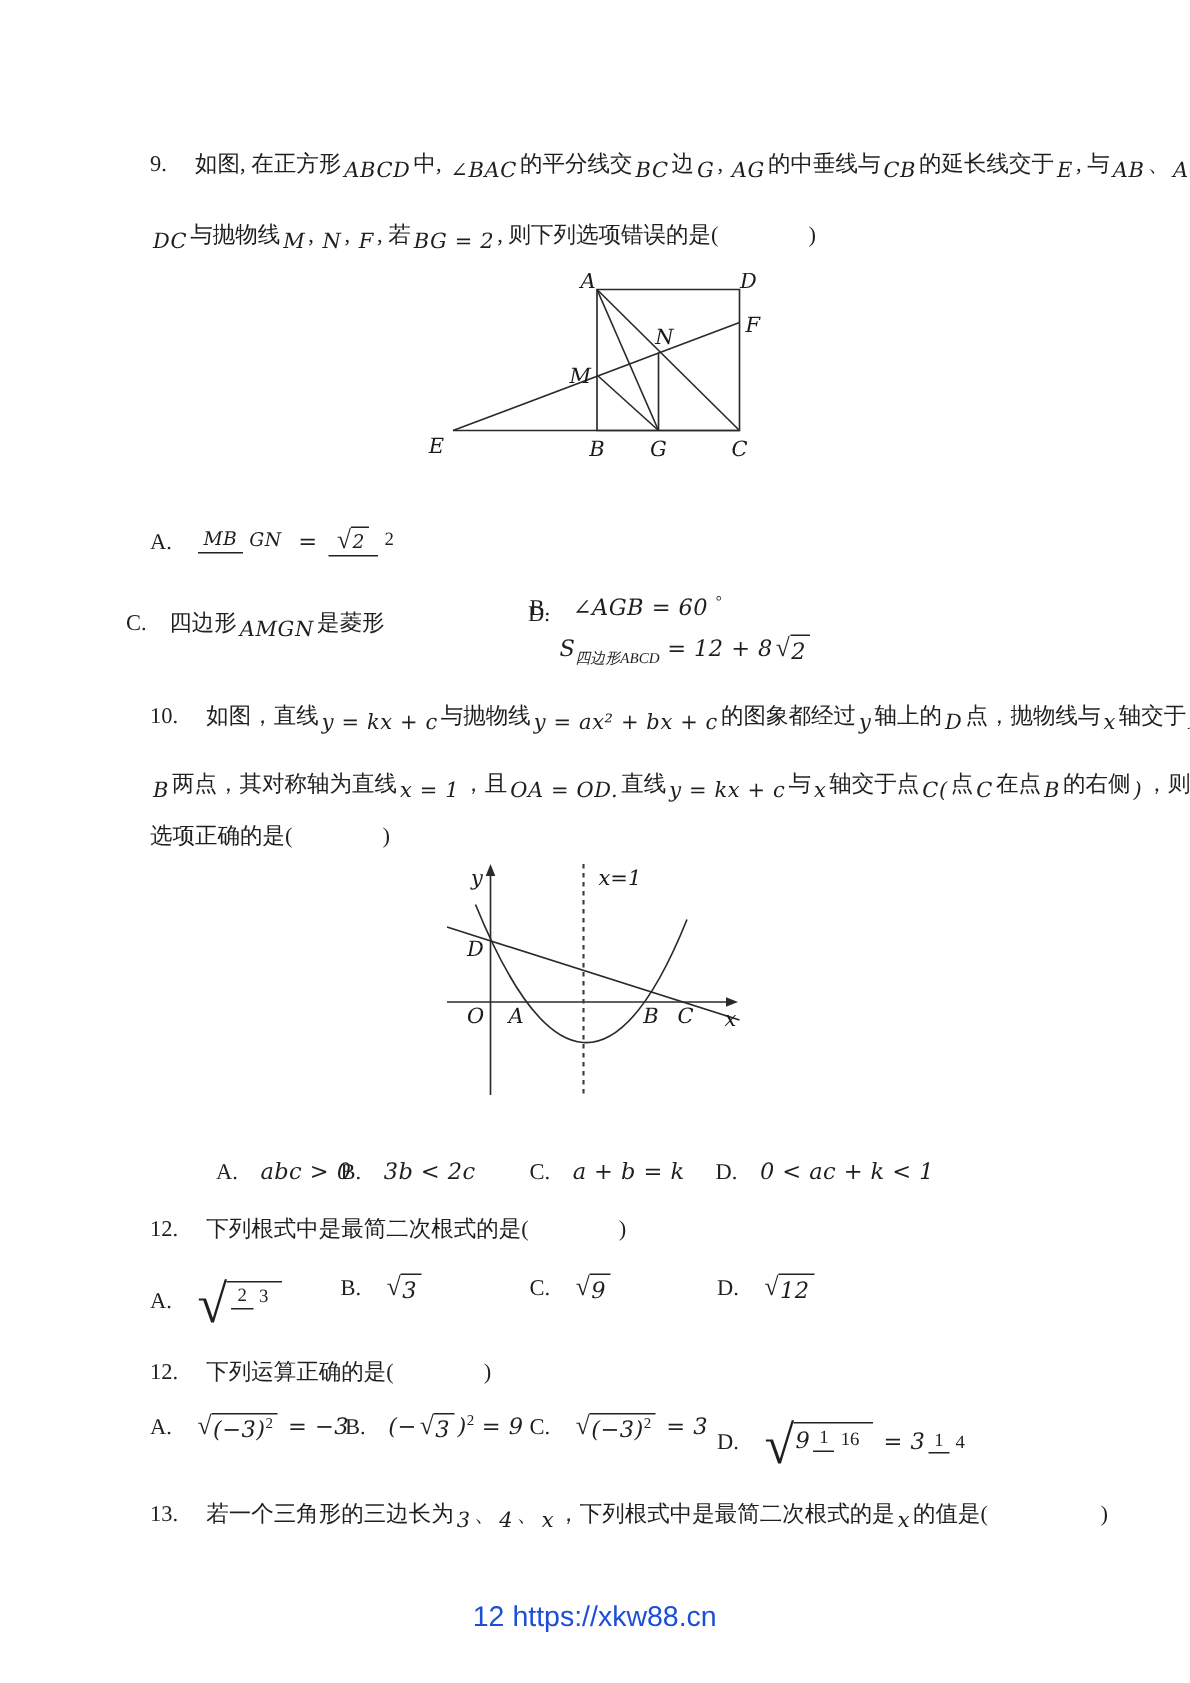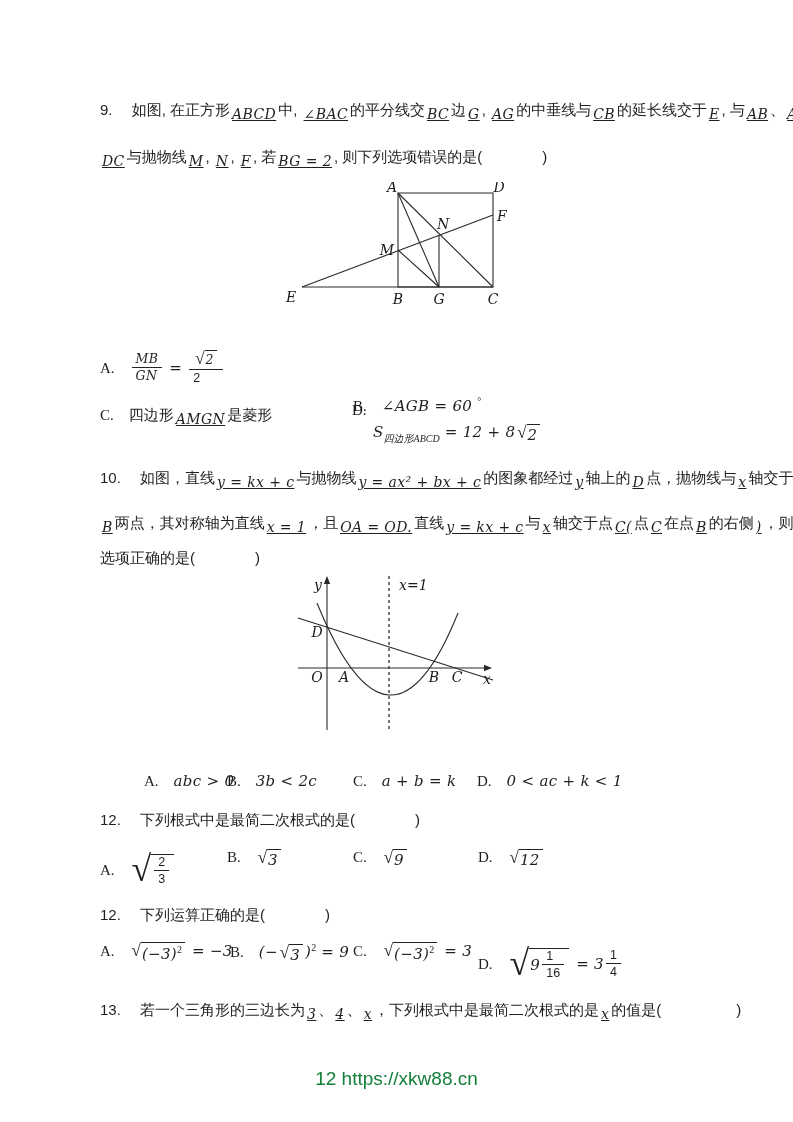--- a/index.html
+++ b/index.html
@@ -4,27 +4,27 @@
 <style>
   * { box-sizing: border-box; }
   html,body { margin:0; padding:0; }
   body {
     width:793px; height:1122px; background:#ffffff; position:relative; overflow:hidden;
     font-family:"Liberation Serif","DejaVu Serif",serif; color:#1f1f1f;
   }
   .abs { position:absolute; white-space:nowrap; }
   .qline { font-size:15px; line-height:20px; }
   
-  .m-t { font-family:Liberation Sans, sans-serif;margin-top:48px; }
+  .m-t { font-family:Liberation Serif, serif;margin-top:48px; }
   .m-v { font-family:"DejaVu Serif",serif; font-style:italic; font-size:14px;
-         position:relative; top:4px; margin:0 2px; letter-spacing:.4px;text-decoration:underline; }
+         position:relative; top:4px; margin:0 2px; letter-spacing:.4px; }
   .m-i { font-family:"DejaVu Serif",serif; font-style:italic; font-size:15px; letter-spacing:.3px; }
   .m-sup { font-size:10px; vertical-align:6px; font-style:normal; }
   .m-subt { font-size:10px; font-style:italic; vertical-align:-5px; }
-  .frac { display:inline-flex; flex-direction:column; text-align:left; vertical-align:middle;
+  .frac { display:inline-flex; flex-direction:row; text-align:center; vertical-align:middle;
           font-size:12.5px; line-height:1.15; margin:0 2px; position:relative; top:-2px; }
   .frac .m-i, .frac .m-t { font-size:12.5px; }
   .fnum { display:block; padding:0 4px 1px; border-bottom:1px solid #222; }
   .fden { display:block; padding:1px 4px 0; }
   .sqrt { display:inline-flex; align-items:flex-start; margin:0 2px; vertical-align:middle; }
   .rad { font-style:normal; line-height:1; position:relative; top:0px; font-size:17px; }
   .radbody { border-top:1.2px solid #222; padding:1px 3px 0 1px; line-height:1.2; }
   .sqrt.tall { vertical-align:middle; }
   .sqrt.tall .rad { font-size:36px; line-height:.82; top:1px; font-weight:300; }
   .sqrt.tall .radbody { padding-top:2px; }
@@ -34,21 +34,21 @@
   .opt-d9 .opt-formula { display:block; margin:4px 6px 0 21px; }
   
   .fig { position:absolute; }
   .fig text { font-family:"DejaVu Serif",serif; font-style:italic; font-size:14px; fill:#1a1a1a; }
   .fig line, .fig path, .fig polyline, .fig polygon { stroke:#2a2a2a; stroke-width:1.1; fill:none; }
   .fig .arrow { fill:#2a2a2a; stroke:none; }
   .fig .dashed { stroke-dasharray:3 3; stroke-width:1.4; stroke:#3a3a3a; }
   
   .footer { position:absolute; left:0; right:0; top:1068px; text-align:center;
             font-family:"Liberation Sans","DejaVu Sans",sans-serif; font-size:19px; color:#888; }
-  .footer a { color:#15803d; text-decoration:none; }
+  .footer a { color:#1d4ed8; text-decoration:none; }
 </style>
 </head>
 <body>
 
 <div class="abs qline" style="left:100px; top:100px;"><span class="m-t">9.　 如图, 在正方形</span><span class="m-v">ABCD</span><span class="m-t">中, </span><span class="m-v">∠BAC</span><span class="m-t">的平分线交</span><span class="m-v">BC</span><span class="m-t">边</span><span class="m-v">G</span><span class="m-t">, </span><span class="m-v">AG</span><span class="m-t">的中垂线与</span><span class="m-v">CB</span><span class="m-t">的延长线交于</span><span class="m-v">E</span><span class="m-t">, 与</span><span class="m-v">AB</span><span class="m-t">、</span><span class="m-v">AC</span></div>
 <div class="abs qline" style="left:100px; top:147px;"><span class="m-v">DC</span><span class="m-t">与抛物线</span><span class="m-v">M</span><span class="m-t">, </span><span class="m-v">N</span><span class="m-t">, </span><span class="m-v">F</span><span class="m-t">, 若</span><span class="m-v">BG = 2</span><span class="m-t">, 则下列选项错误的是(　　　　)</span></div>
 
 <svg class="fig" style="left:278px; top:182px;" width="240" height="128" viewBox="0 0 240 128">
 
   <polygon points="120,11 215,11 215,105 120,105"></polygon>
@@ -83,21 +83,21 @@
         <span class="fnum"><span class="sqrt">
             <span class="rad">√</span>
             <span class="radbody"><span class="m-i">2</span></span>
           </span></span>
         <span class="fden"><span class="m-t">2</span></span>
       </span></span>
 </div>
 <div class="opt" style="left:353px; top:352px;margin-top:44px;">
   <span class="opt-label">B.</span><span class="opt-formula"><span class="m-i">∠AGB = 60 </span><span class="m-sup">°</span></span>
 </div>
-<div class="opt" style="left:100px; top:406px;text-align:center;">
+<div class="opt" style="left:84px; top:406px;text-align:center;">
   <span class="opt-label">C.</span><span class="opt-formula"><span class="m-t">四边形</span><span class="m-v">AMGN</span><span class="m-t">是菱形</span></span>
 </div>
 <div class="opt opt-d9" style="left:352px; top:402px;">
   <span class="opt-label">D.</span><span class="opt-formula"><span class="m-i">S</span><span class="m-subt">四边形ABCD</span><span class="m-i"> = 12 + 8</span><span class="sqrt">
         <span class="rad">√</span>
         <span class="radbody"><span class="m-i">2</span></span>
       </span></span>
 </div>
 
 <div class="abs qline" style="left:100px; top:468px;"><span class="m-t">10.　 如图，直线</span><span class="m-v">y = kx + c</span><span class="m-t">与抛物线</span><span class="m-v">y = ax² + bx + c</span><span class="m-t">的图象都经过</span><span class="m-v">y</span><span class="m-t">轴上的</span><span class="m-v">D</span><span class="m-t">点，抛物线与</span><span class="m-v">x</span><span class="m-t">轴交于</span><span class="m-v">A</span></div>

